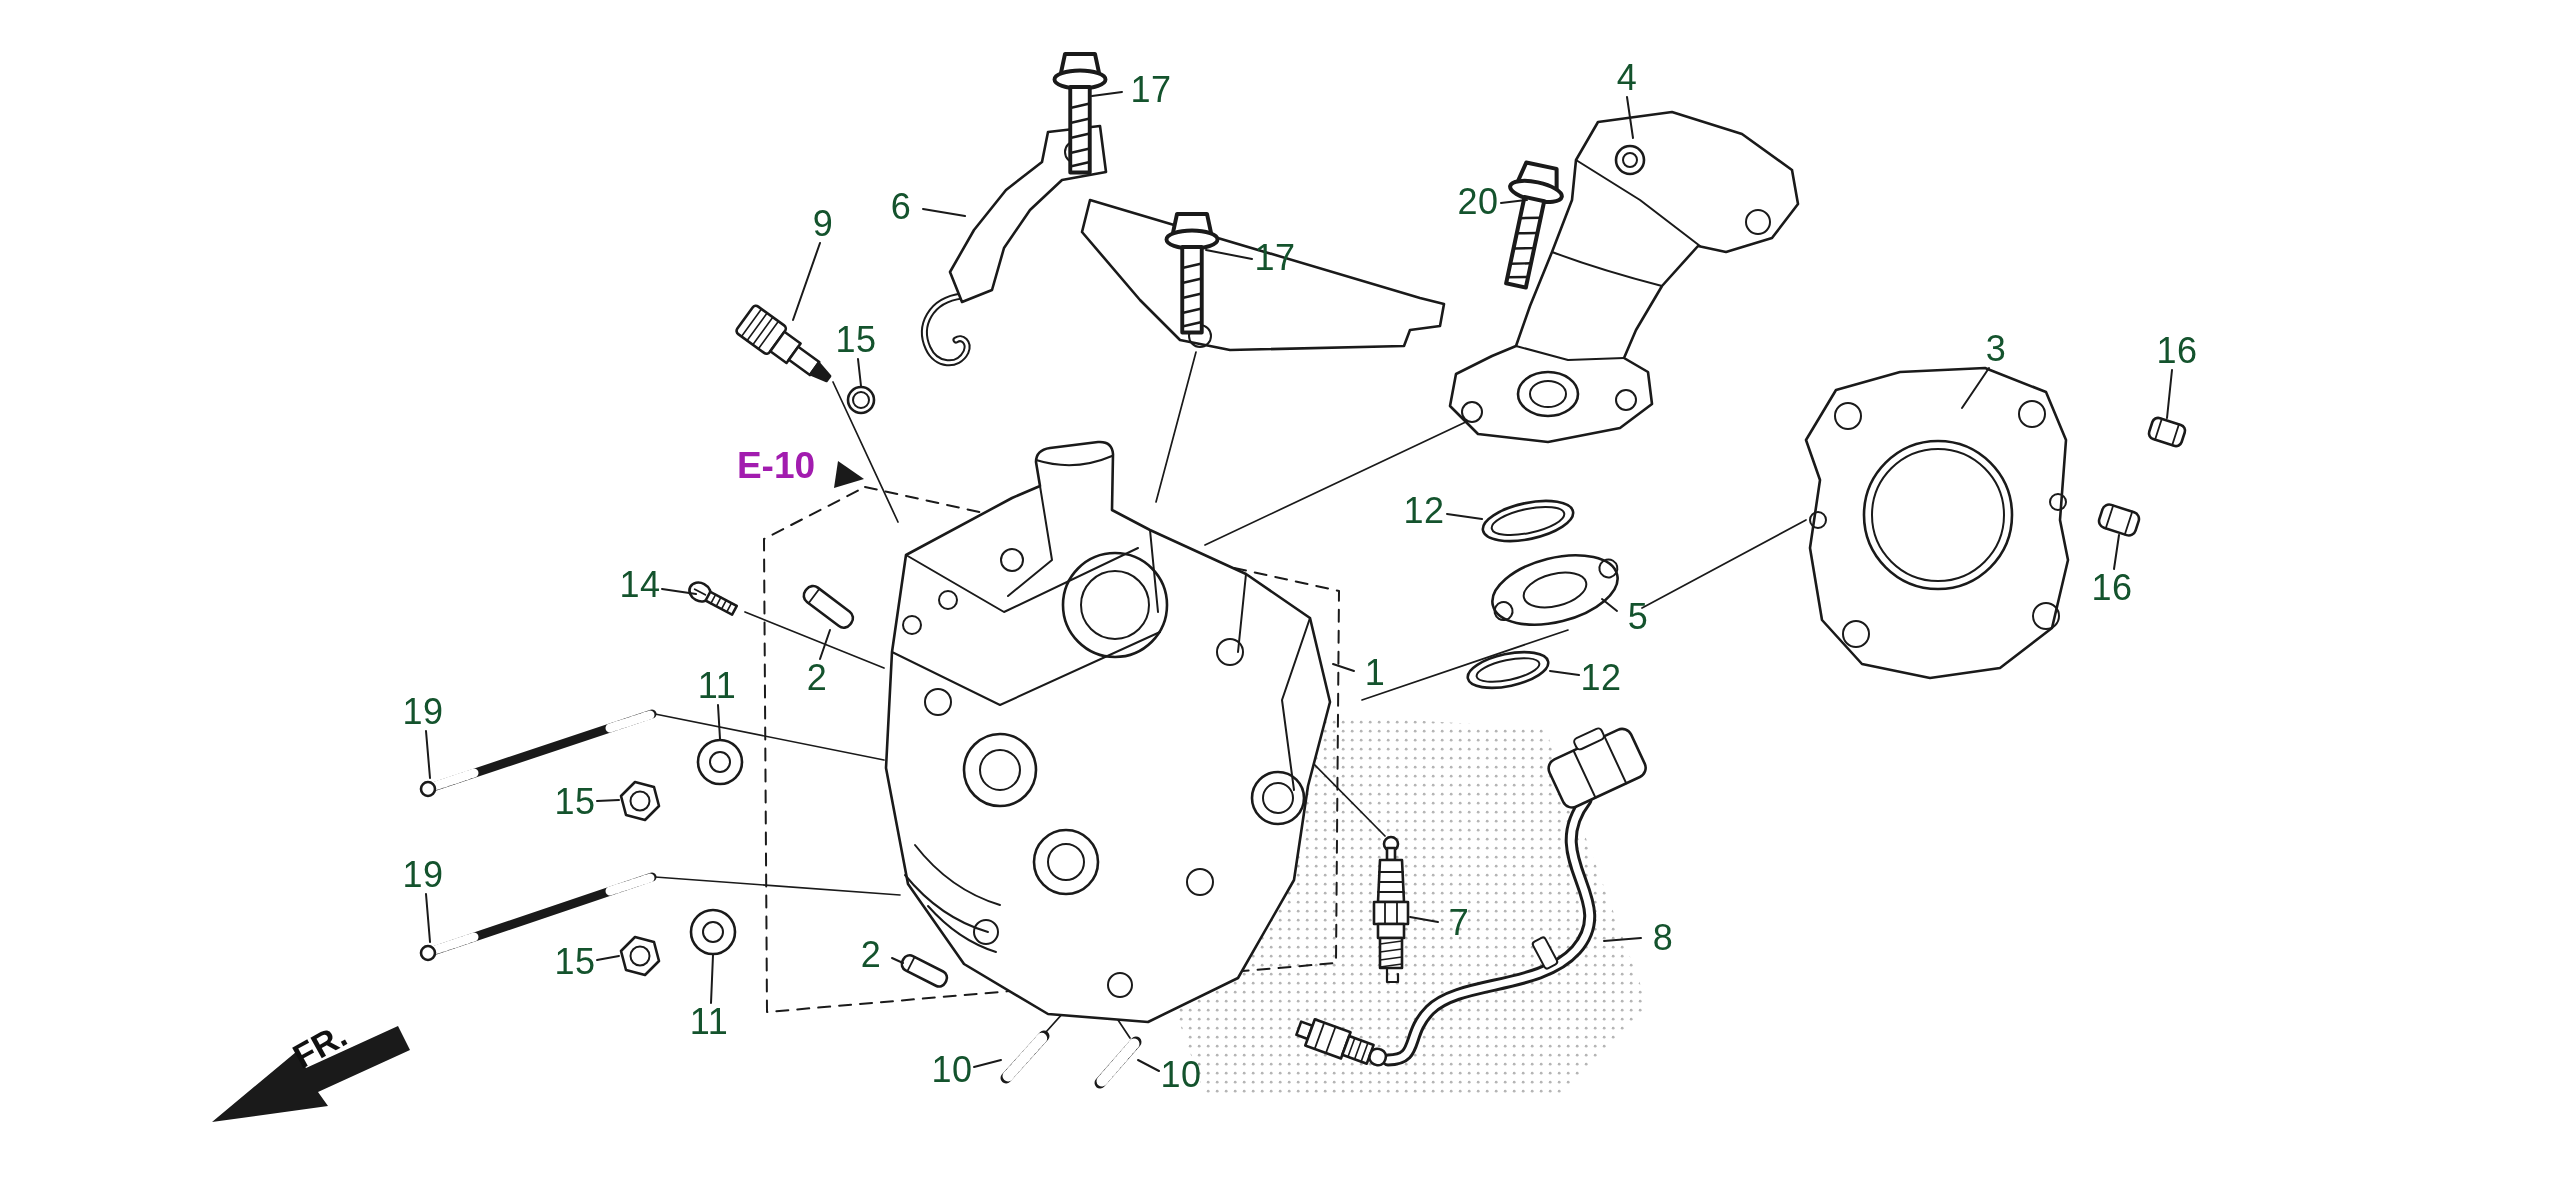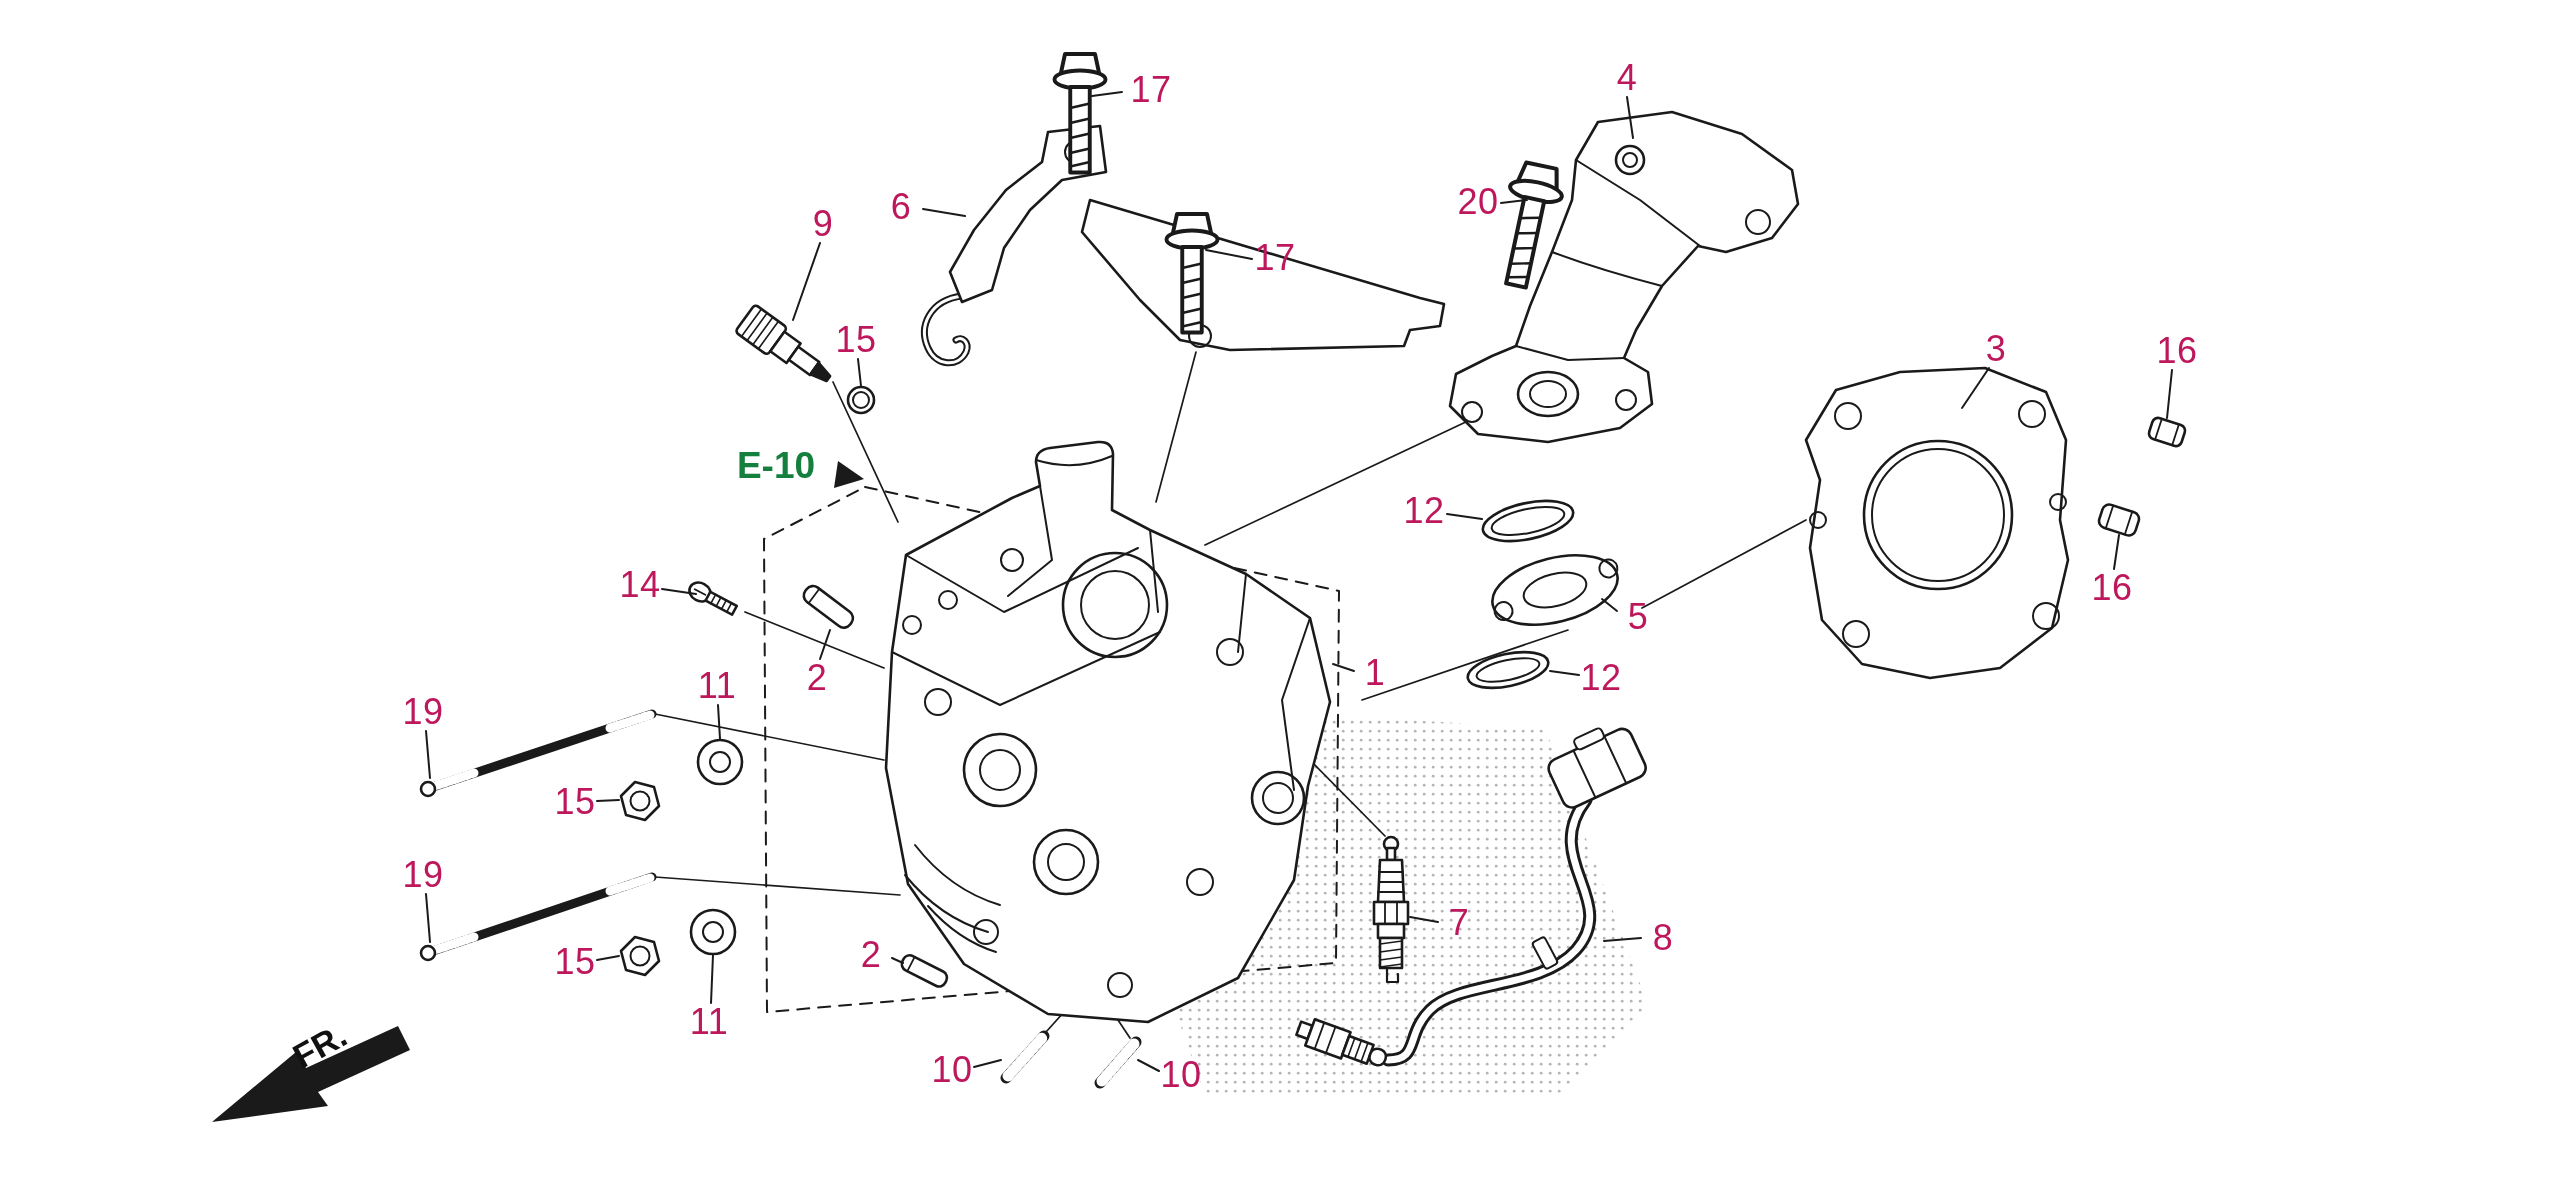--- a/index.html
+++ b/index.html
@@ -9,31 +9,31 @@
     background:#ffffff;
     font-family:"Liberation Sans", sans-serif;
     overflow:hidden;
   }
   #artwork{position:absolute;left:0;top:0;}
   #callout-layer{position:absolute;left:0;top:0;width:100%;height:100%;pointer-events:none;}
   .callout{
     position:absolute;
     transform:translate(-50%,-50%);
     font:400 36px "Liberation Sans", sans-serif;
-    color:#be185d;
+    color:#14532d;
     letter-spacing:0.5px;
     pointer-events:auto;
     cursor:default;
     user-select:none;
   }
   .ref-label{
     position:absolute;
     transform:translate(-50%,-50%);
     font:700 37px "Liberation Sans", sans-serif;
-    color:#15803d;
+    color:#a21caf;
     pointer-events:auto;
   }
   .fr-label{
     position:absolute;
     transform:translate(-50%,-50%) rotate(-29deg);
     font:700 34px "Liberation Sans", sans-serif;
     color:#111;
   }
 </style>
 </head>

